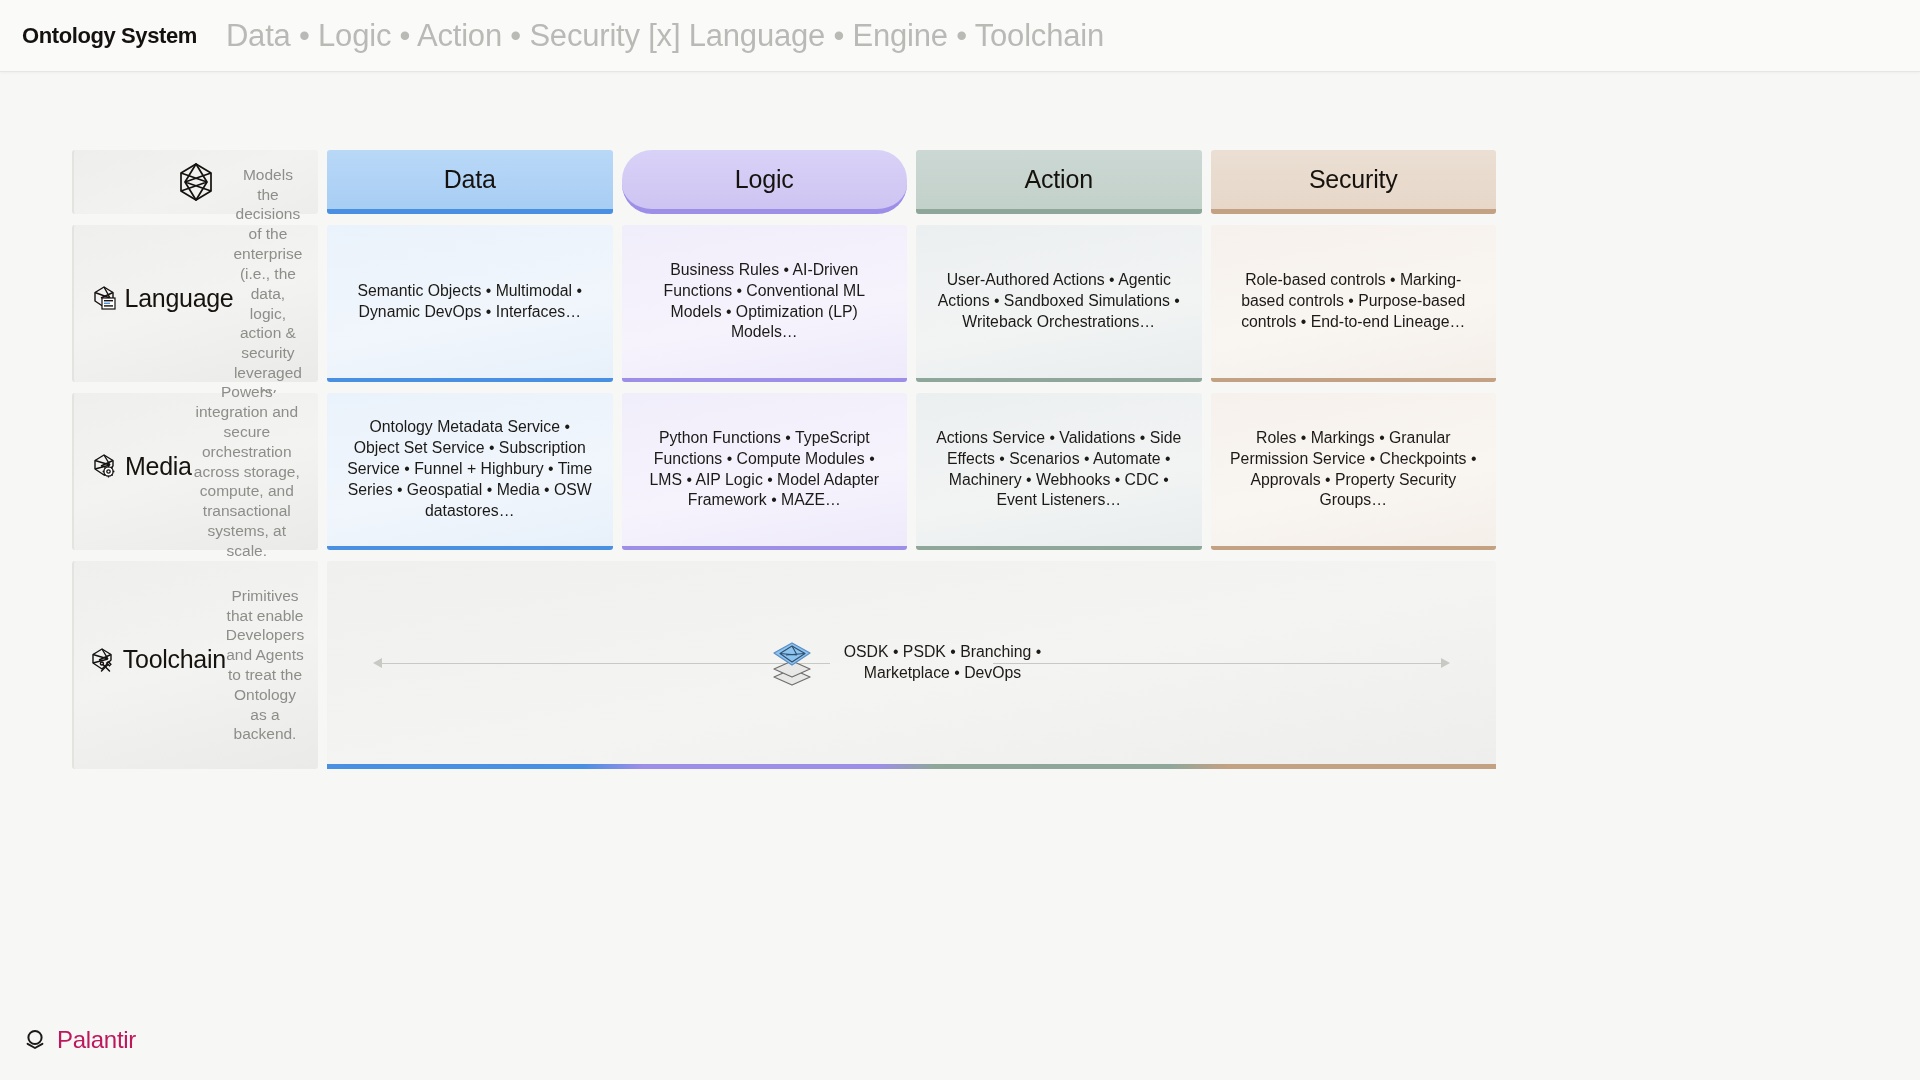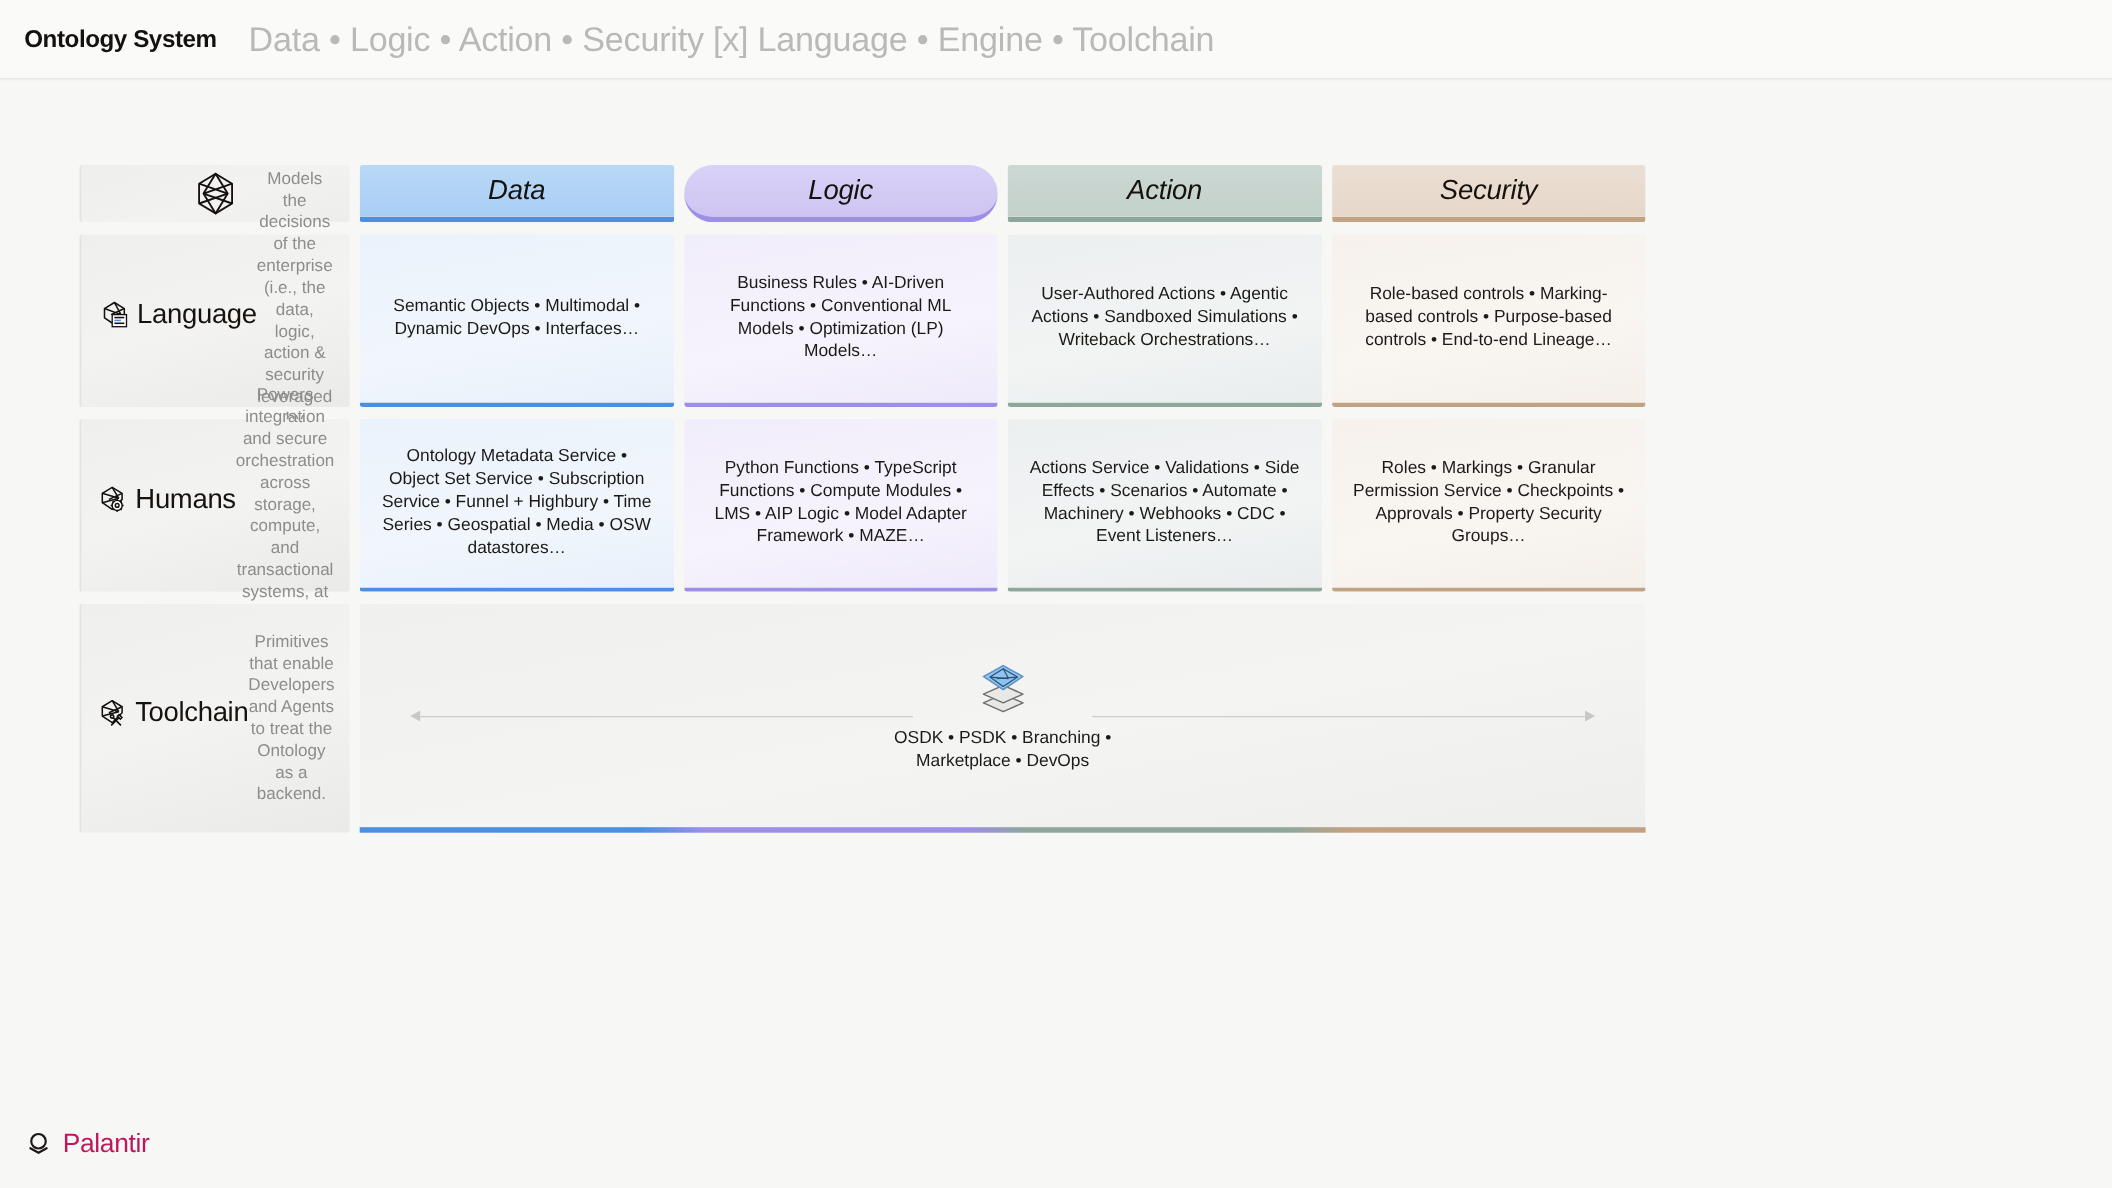--- a/index.html
+++ b/index.html
@@ -61,21 +61,21 @@
   }
 
   .cell-col {
     flex: 1 1 0;
     border-radius: 3px;
     position: relative;
     overflow: hidden;
   }
 
   
-  .row-head { height: 52px; font-style: italic; }
+  .row-head { height: 64px; }
 
   .corner {
     background: linear-gradient(160deg, #eeeeec 0%, #f2f2f0 55%, #ededeb 100%);
     display: flex;
     align-items: center;
     justify-content: center;
     border-left: 2px solid #e3e3e0;
   }
 
   .colhead {
@@ -154,21 +154,21 @@
     background: linear-gradient(170deg,#f0f0ee 0%, #f4f4f2 55%, #eeeeec 100%);
     position: relative;
     display: flex;
     align-items: center;
     justify-content: center;
     border-bottom: 5px solid transparent;
     border-image: linear-gradient(90deg,#4a90e2 0%, #4a90e2 22%, #9d8ee8 27%, #9d8ee8 47%, #8fa79b 52%, #8fa79b 72%, #c3a183 77%, #c3a183 100%) 1;
   }
   .tool-center {
     display: flex;
-    flex-direction: column;
+    flex-direction: row;
     align-items: center;
     gap: 10px;
     z-index: 2;
   }
   .tool-text {
     font-size: 15.8px;
     line-height: 1.32;
     color: #1c1a17;
     text-align: center;
     max-width: 230px;
@@ -287,21 +287,21 @@
               <polygon points="14,3 23,8.5 23,14 14,23 5,17 5,8.5"></polygon>
               <path d="M14,3 L20,13 M5,8.5 L20,13 M23,8.5 L11,14 M5,17 L20,13"></path>
             </g>
             <g fill="none" stroke="#14110f" stroke-width="1.3">
               <circle cx="18.5" cy="19.5" r="4.6" fill="#ffffff"></circle>
               <circle cx="18.5" cy="19.5" r="1.7"></circle>
               <path d="M18.5,13.6 v1.6 M18.5,23.8 v1.6 M12.6,19.5 h1.6 M22.8,19.5 h1.6 M14.4,15.4 l1.1,1.1 M21.5,22.5 l1.1,1.1 M22.6,15.4 l-1.1,1.1 M15.5,22.5 l-1.1,1.1"></path>
             </g>
           </svg>
         </span>
-        <span class="label-title">Humans</span>
+        <span class="label-title">Media</span>
       </div>
       <div class="label-desc">Powers integration and secure orchestration across storage, compute, and transactional systems, at scale.</div>
     </div>
     <div class="cell-col contentbox data">
         <span>Ontology Metadata Service • Object Set Service • Subscription Service • Funnel + Highbury • Time Series • Geospatial • Media • OSW datastores…</span>
       </div>
     <div class="cell-col contentbox logic">
         <span>Python Functions • TypeScript Functions • Compute Modules • LMS • AIP Logic • Model Adapter Framework • MAZE…</span>
       </div>
     <div class="cell-col contentbox action">

